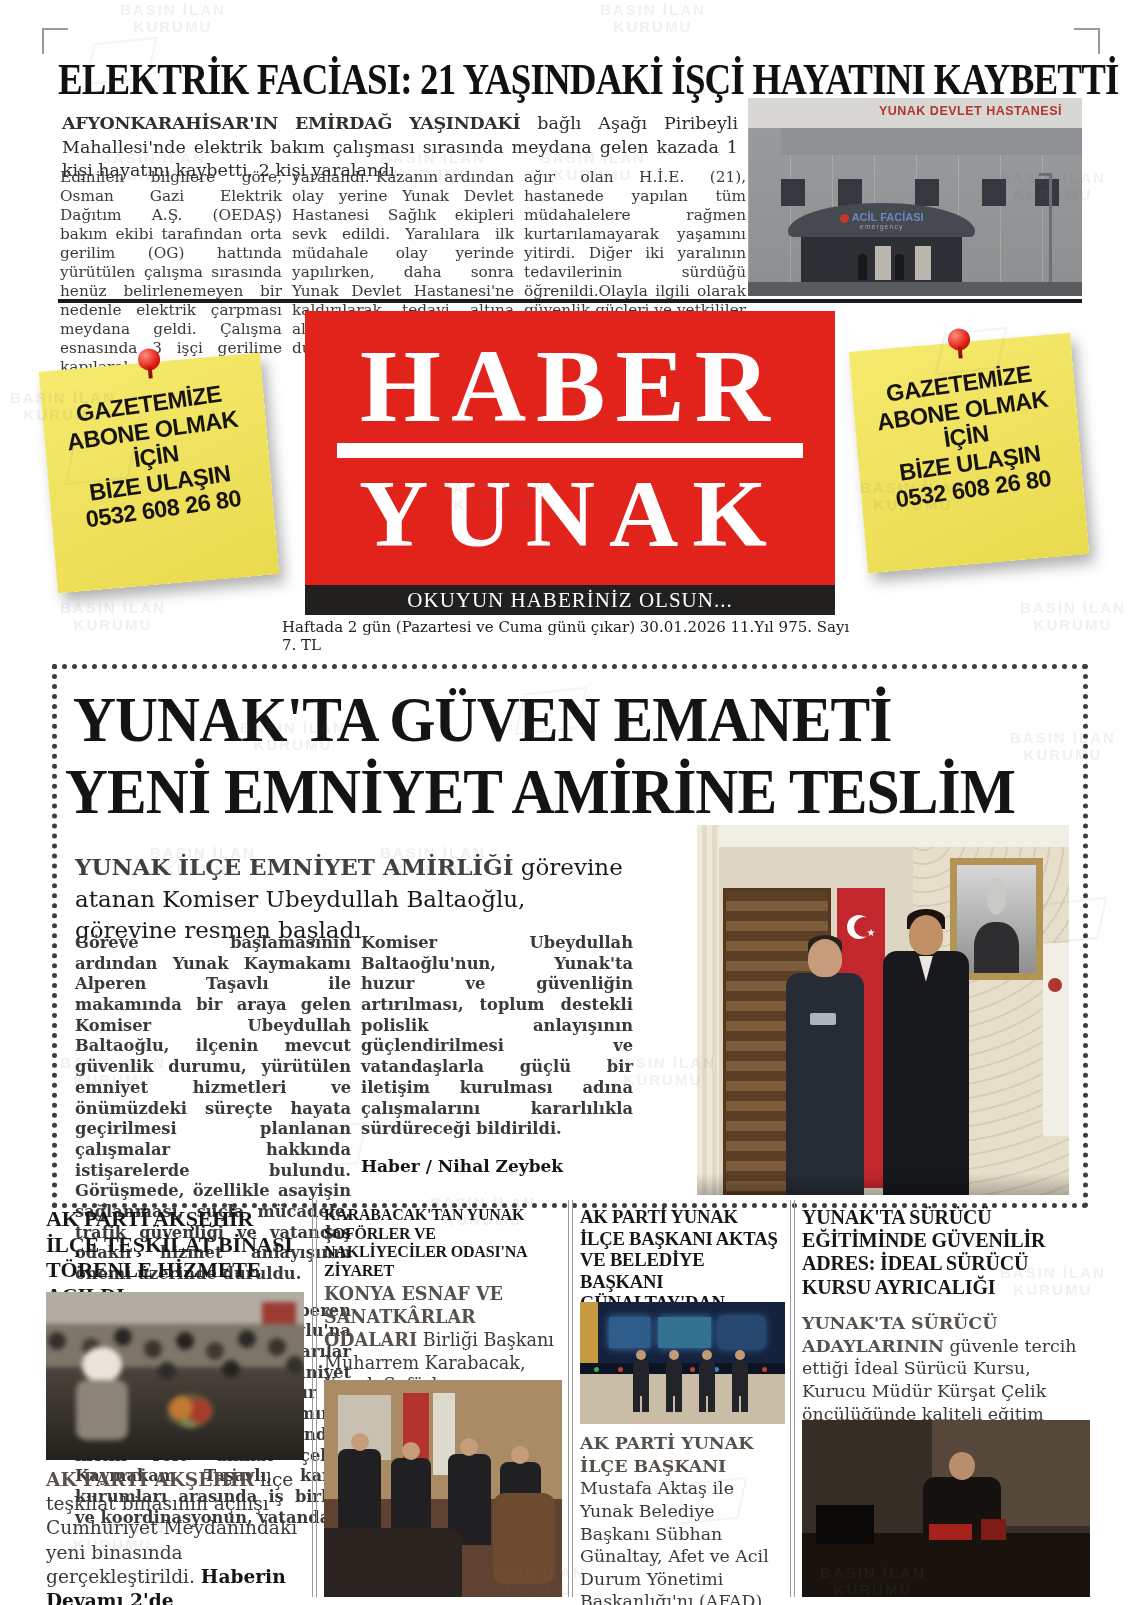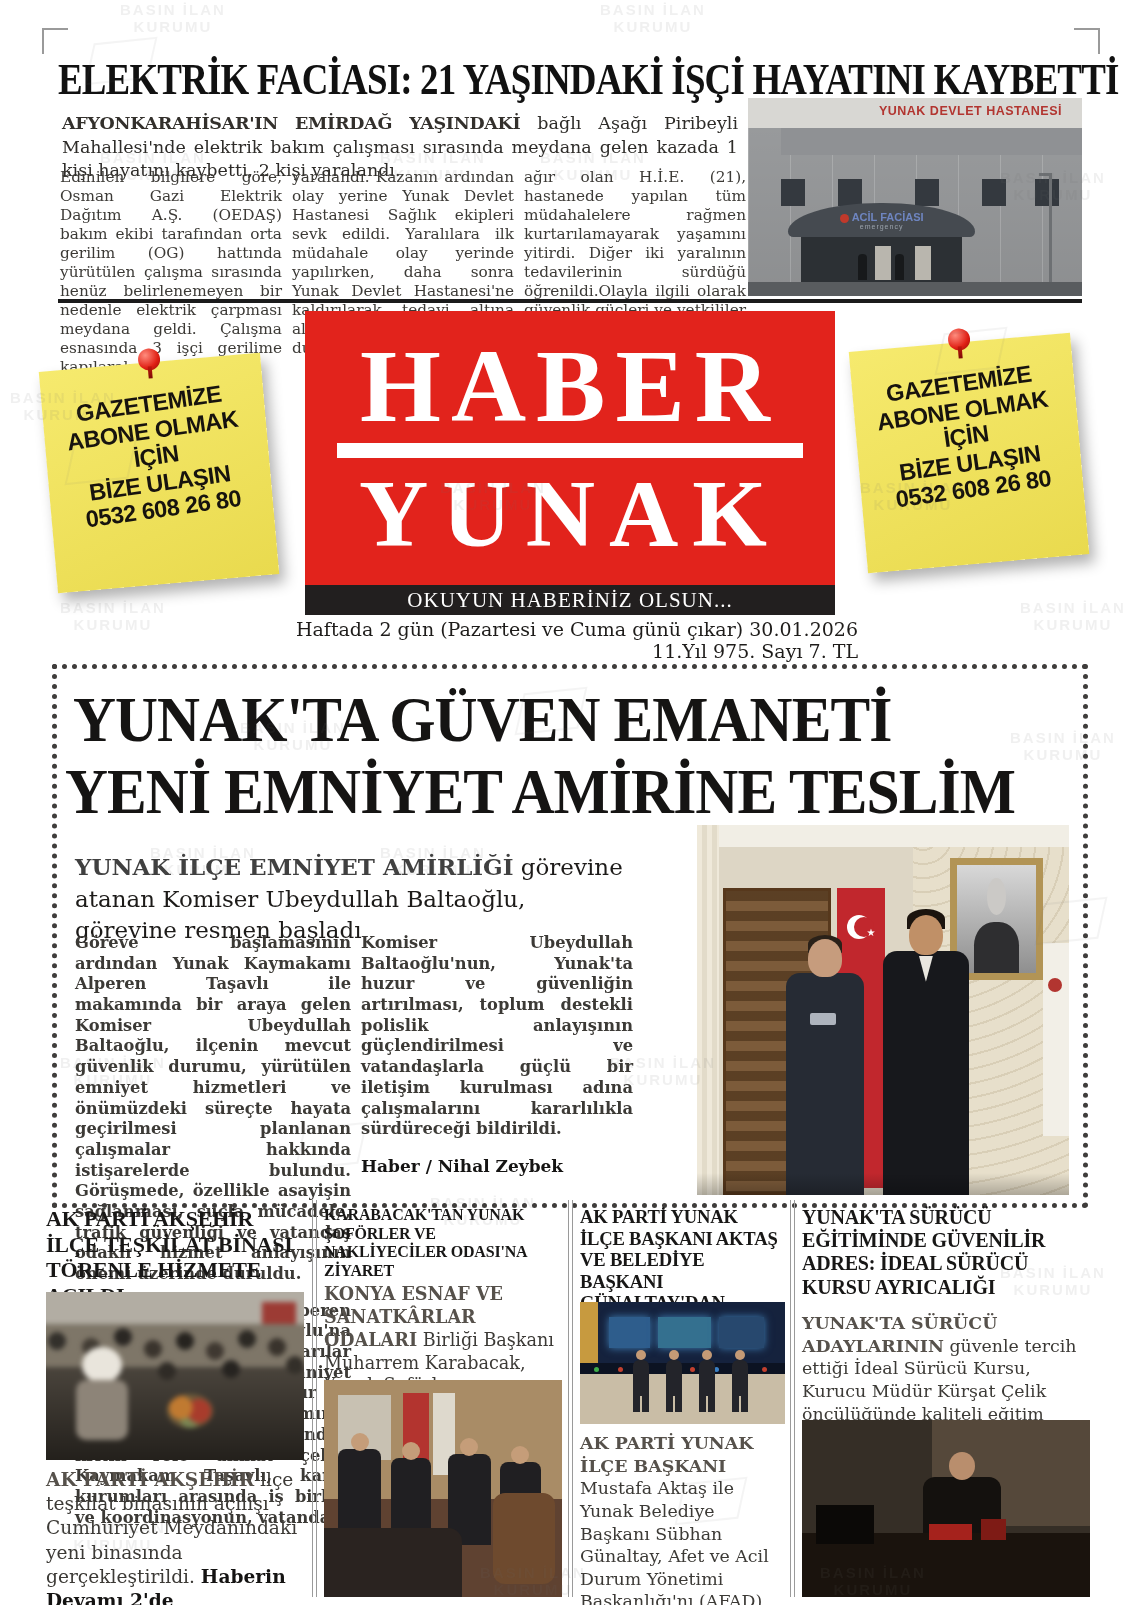--- a/index.html
+++ b/index.html
@@ -65,21 +65,21 @@
      background:linear-gradient(#c3170d,#7c0b05);}
   #logo-box{left:305px;top:311px;width:530px;height:274px;background:#e2231c;z-index:4;
      display:flex;flex-direction:column;align-items:center;justify-content:center;}
   .logo-word{font-family:"Liberation Serif",serif;font-weight:bold;color:#fff;line-height:0.95;}
   #logo-top{font-size:104px;letter-spacing:10px;}
   #logo-bar{width:calc(100% - 64px);height:15px;background:#fff;margin:8px 0 10px 0;}
   #logo-bottom{font-size:96px;letter-spacing:14px;}
   #slogan-bar{left:305px;top:585px;width:530px;height:30px;background:#221f1f;color:#fff;
      display:flex;align-items:center;justify-content:center;font-family:"Liberation Serif",serif;
      font-size:21px;letter-spacing:1px;}
-  #issue-line{left:282px;top:618px;width:576px;text-align:right;font-size:19px;color:#1e1c1a;}
+  #issue-line{left:282px;top:618px;width:576px;text-align:left;font-size:15px;color:#1e1c1a;}
 
   
   #main-box{left:52px;top:664px;width:1026px;height:534px;border:5px dotted #3f3d3b;background:#fff;}
   .mh{position:absolute;white-space:nowrap;font-family:"Liberation Serif",serif;font-weight:bold;
       color:#151413;font-size:64px;letter-spacing:-1px;transform:scaleX(0.93);transform-origin:left top;}
   #mh1{left:16px;top:14px;}
   #mh2{left:8px;top:86px;}
   #subhead{left:18px;top:182px;width:556px;font-size:23px;line-height:1.38;color:#1d1b19;}
   #subhead b{color:#404040;}
   .mcol{position:absolute;top:248px;width:276px;font-size:16.3px;line-height:1.27;

